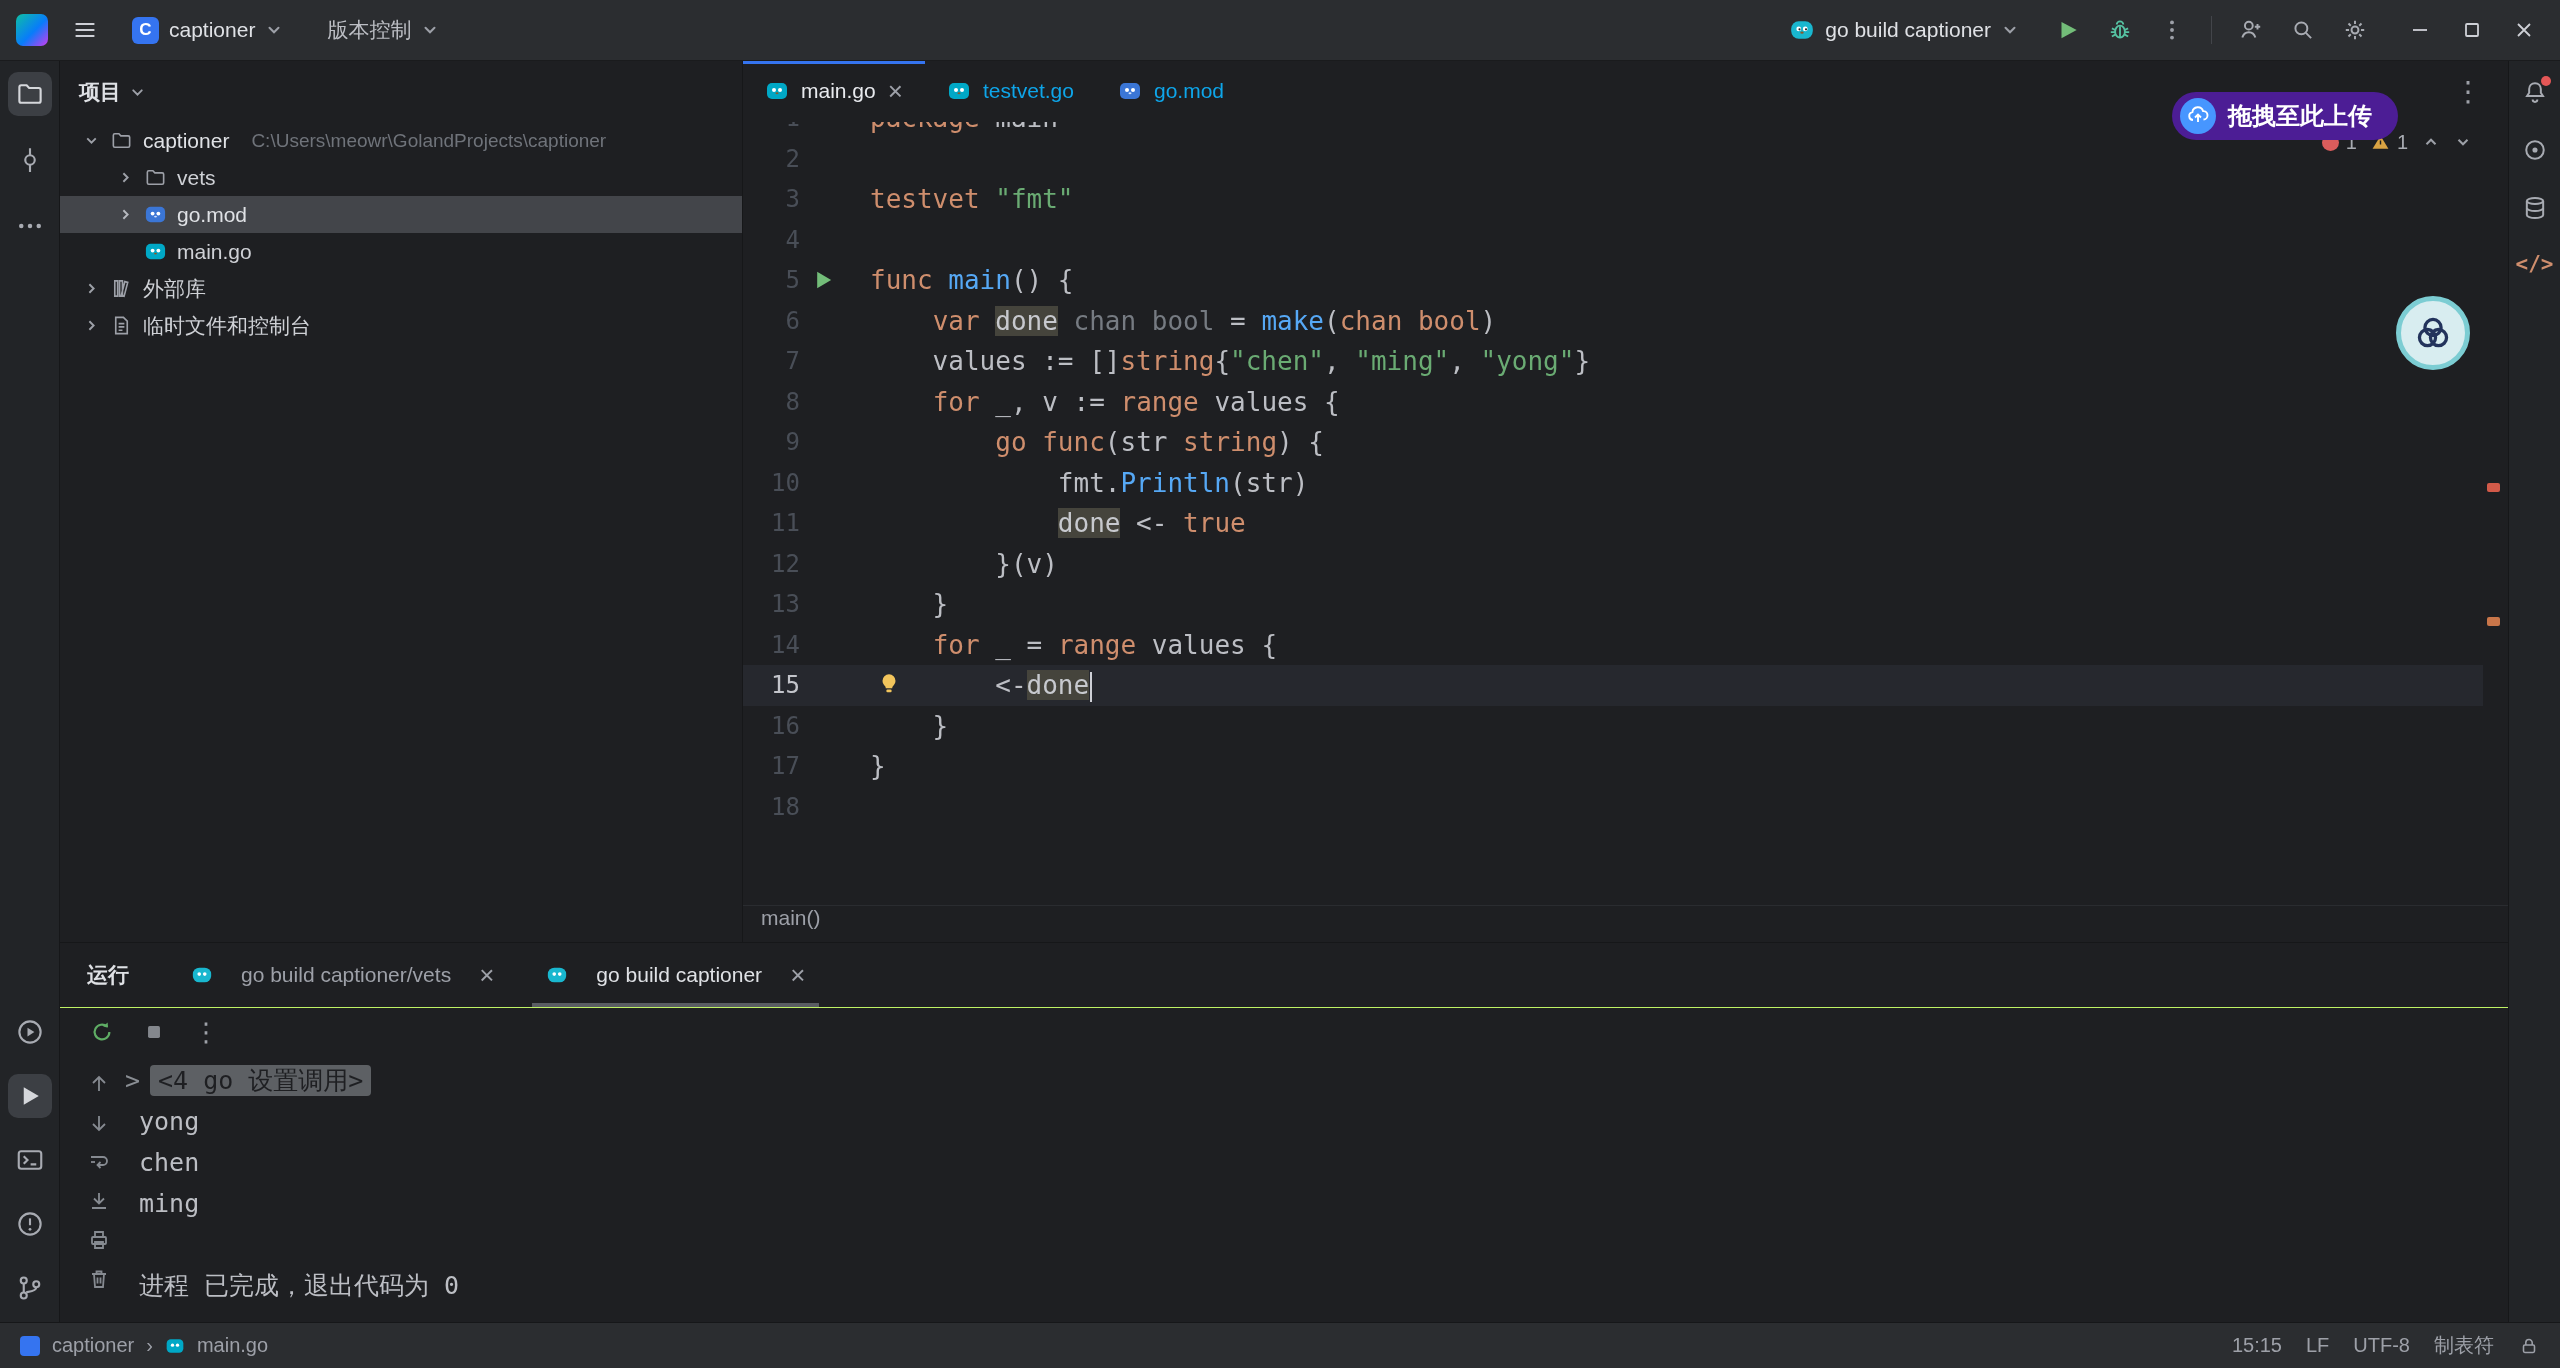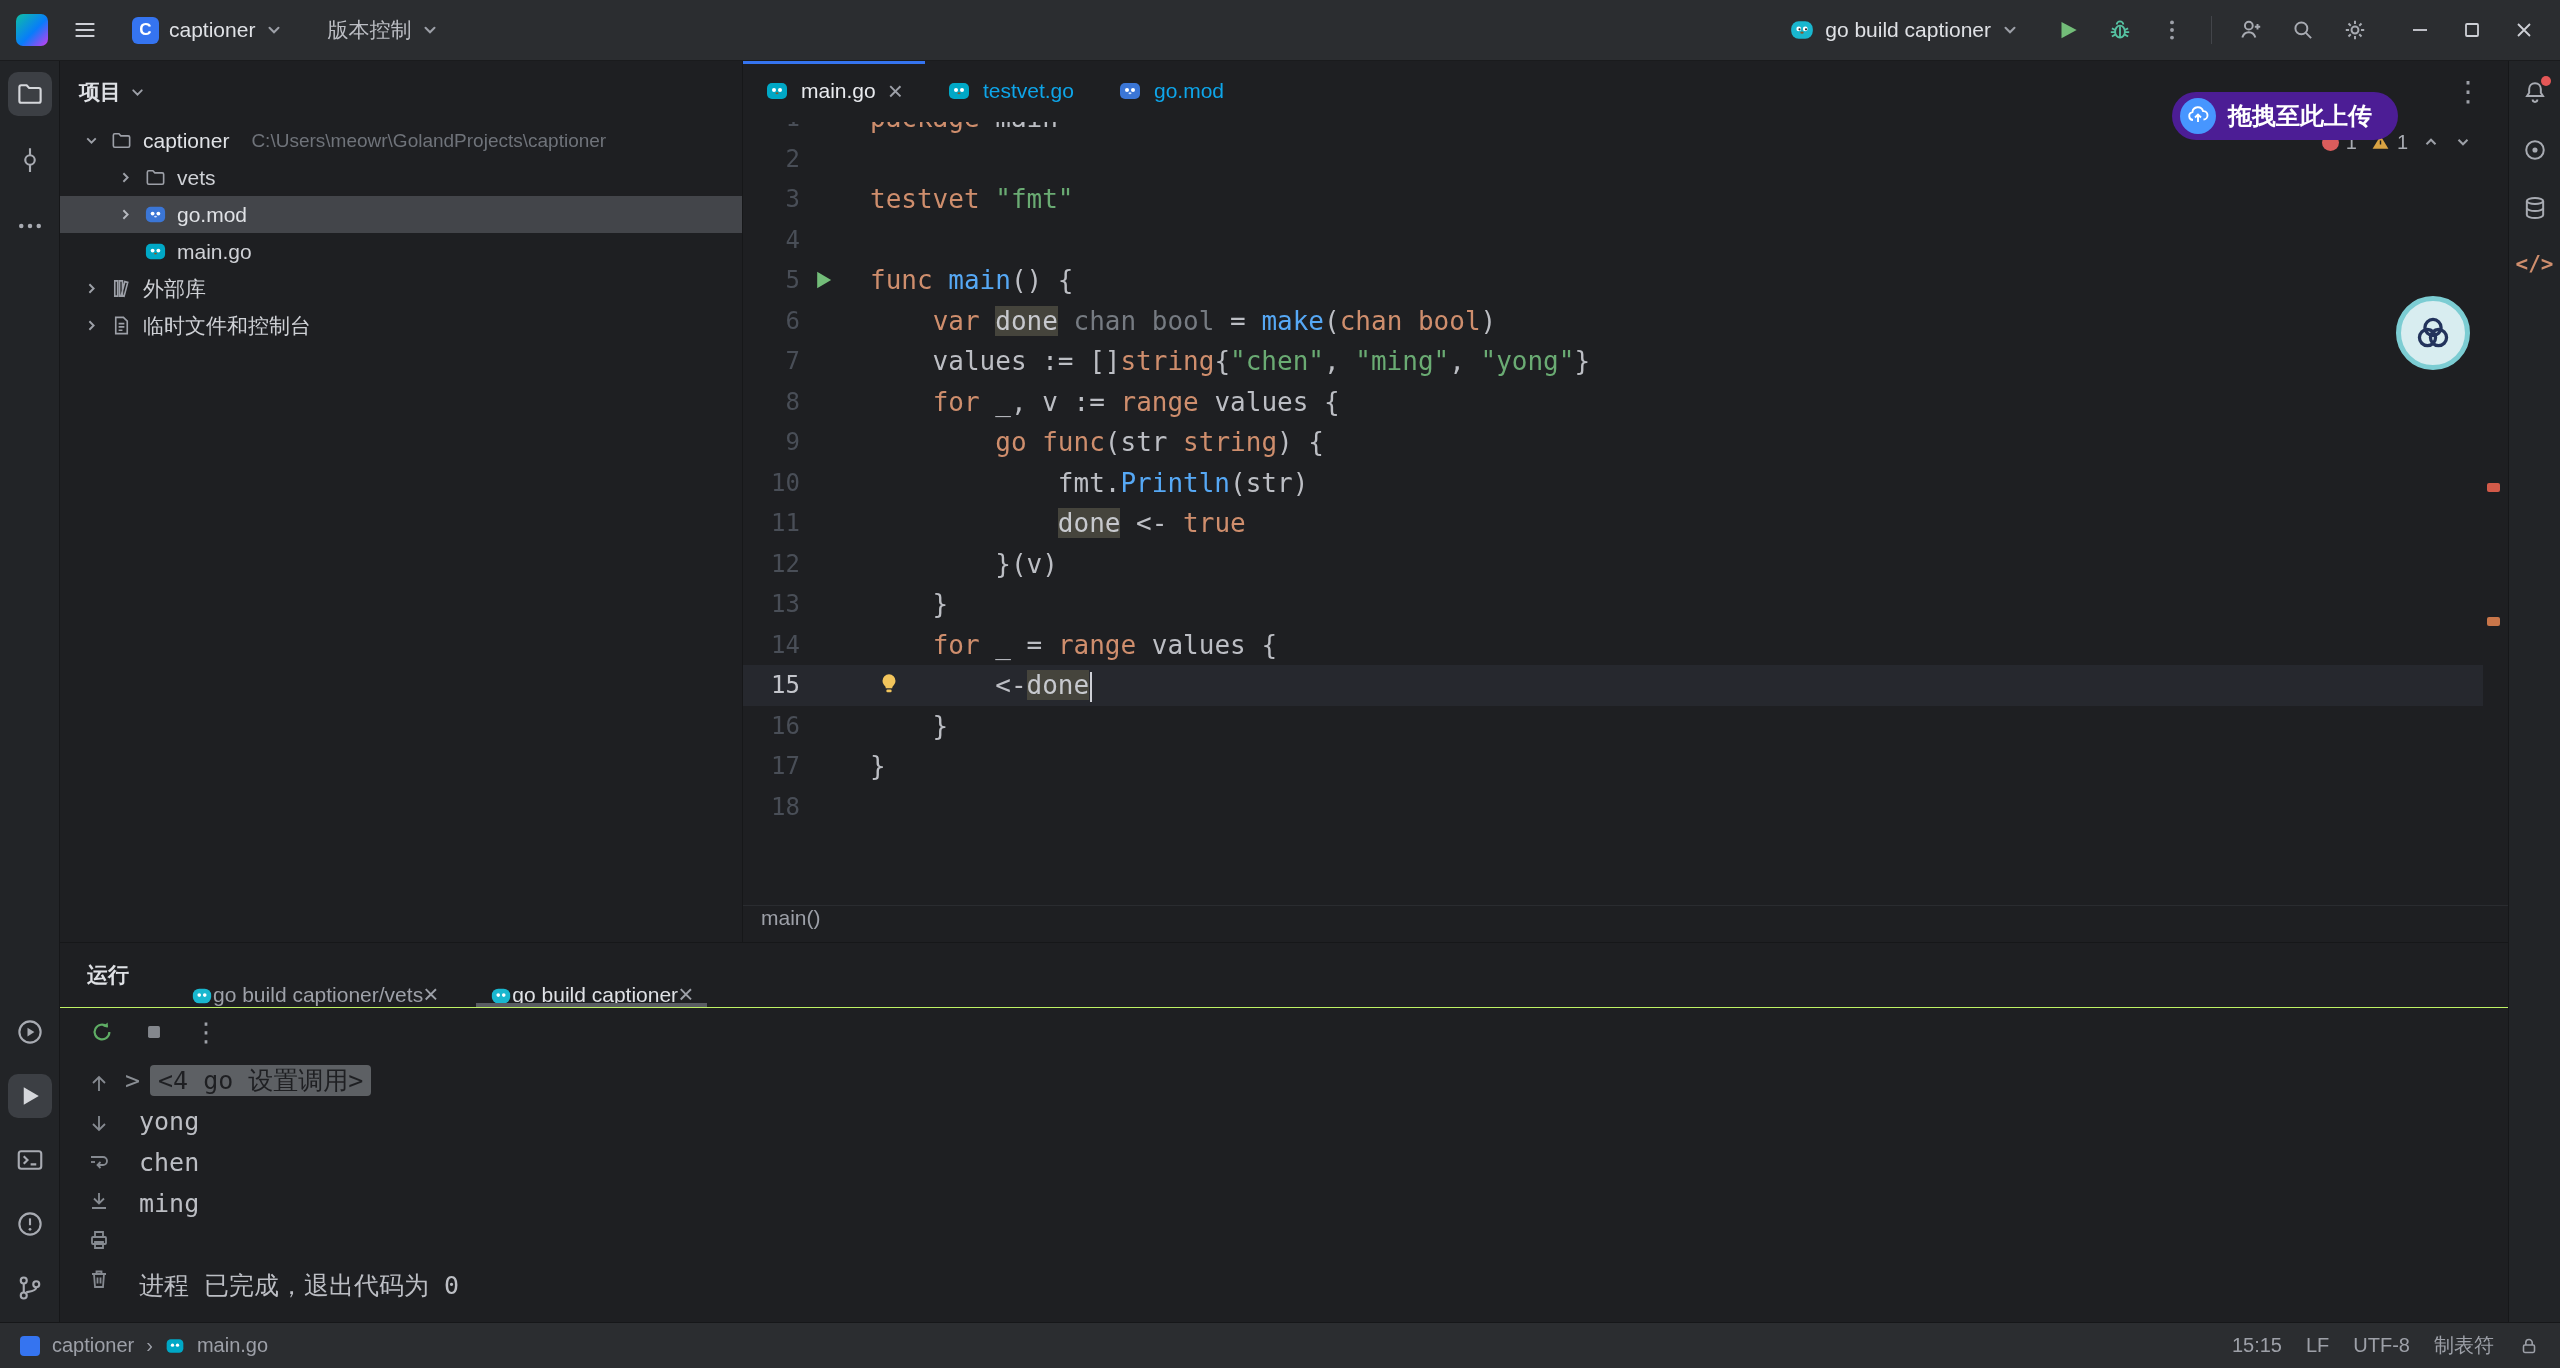--- a/index.html
+++ b/index.html
@@ -76,21 +76,21 @@
   .scroll-mark{position:absolute;right:8px;width:13px;border-radius:2px;z-index:5}
   .breadcrumbs{position:absolute;left:0;right:0;bottom:0;height:37px;background:#1e1f22;
                border-top:1px solid #2a2c30;display:flex;align-items:flex-start;padding-left:18px;
                color:#9da0a8;font-size:21px;box-sizing:border-box}
 
   
   #run-panel{position:absolute;left:59px;top:942px;width:2449px;height:380px;background:#1e1f22;
              border-top:1px solid #161719;box-sizing:border-box}
   .rp-header{height:64px;display:flex;align-items:center;border-bottom:1px solid #bef264;padding-left:28px}
   .rp-title{color:#dfe1e5;font-weight:bold;margin-right:36px}
-  .rtab{display:flex;align-items:flex-end;gap:0;height:64px;padding:0 26px;color:#9da0a8;position:relative}
+  .rtab{display:flex;align-items:center;gap:28px;height:64px;padding:0 26px;color:#9da0a8;position:relative}
   .rtab.active{color:#dfe1e5}
   .rtab.active::after{content:'';position:absolute;bottom:0;left:12px;right:12px;height:4px;background:#5a5d63}
   .rp-toolbar{height:48px;display:flex;align-items:center;gap:26px;padding-left:30px}
   .rp-body{display:flex}
   .rp-gutter{width:80px;display:flex;flex-direction:column;align-items:center;gap:15px;padding-top:16px;flex:none}
   .console{font-family:"DejaVu Sans Mono",monospace;font-size:25px;line-height:41px;color:#bcbec4;padding-top:4px}
   .cprompt{color:#8a8e94;margin-left:-14px;margin-right:10px}
   .cchip{background:#5d6064;color:#1e1f22;padding:1px 8px;border-radius:4px}
 
   

